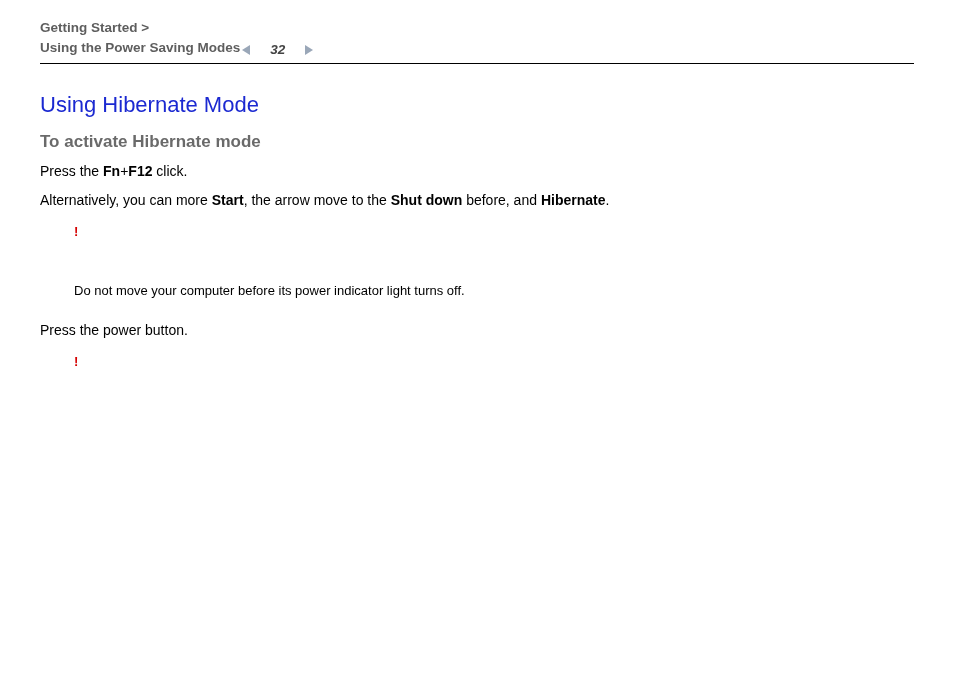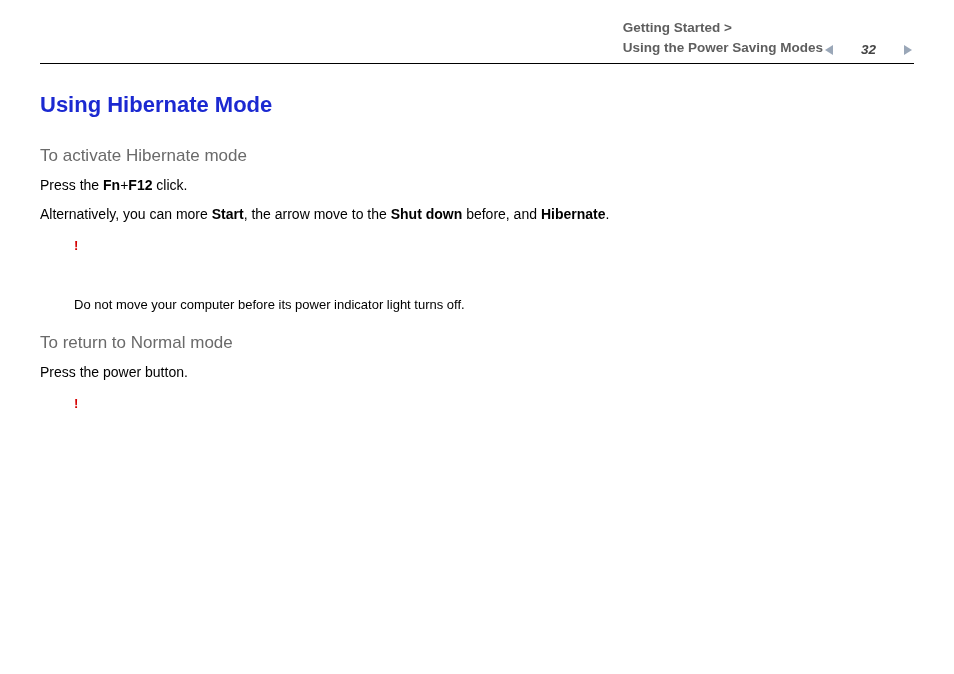--- a/index.html
+++ b/index.html
@@ -5,29 +5,29 @@
     * { margin: 0; padding: 0; box-sizing: border-box; }
     body {
       width: 954px;
       height: 674px;
       font-family: Arial, Helvetica, sans-serif;
       background: #fff;
       color: #000;
       position: relative;
     }
     .page { padding: 18px 40px 0 40px; }
-    .header { display: flex; justify-content: flex-end; align-items: flex-end; padding-bottom: 6px; border-bottom: 1px solid #000; }
+    .header { display: flex; justify-content: flex-start; align-items: flex-end; padding-bottom: 6px; border-bottom: 1px solid #000; }
     .breadcrumb { font-size: 13.5px; font-weight: bold; color: #5e5e5e; line-height: 1.45; }
-    .pager { display: flex; align-items: center; gap: 24px; }
+    .pager { display: flex; align-items: center; gap: 16px; }
     .pager-arrow { color: #7f8fa4; display: inline-flex; align-items: center; }
     .pager-arrow svg { width: 14px; height: 14px; display: block; }
     .pager-num { font-size: 13.5px; font-style: italic; font-weight: bold; color: #444; }
     .content { padding: 28px 0 0 0; }
-    .h-title { font-size: 22px; font-weight: 700; color: #1b29d1; margin-bottom: 28px; }
-    .h-sub { font-size: 17px; font-weight: 400; color: #6a6a6a; margin-bottom: 8px; }
+    .h-title { font-size: 22px; font-weight: 400; color: #1b29d1; margin-bottom: 14px; }
+    .h-sub { font-size: 17px; font-weight: 700; color: #6a6a6a; margin-bottom: 8px; }
     .para { font-size: 14px; line-height: 1.6; margin-bottom: 6px; }
     .note-block { margin: 14px 0 18px 34px; }
     .note-bang { color: #d40000; font-size: 13px; font-weight: bold; line-height: 1; }
     .note-text { font-size: 13px; line-height: 1.45; color: #000; margin-top: 44px; }
     .b { font-weight: bold; }
   </style>
 </head>
 <body>
 
 <div class="page">
@@ -64,21 +64,20 @@
 
     <div class="para">
       <span>Alternatively, you can more </span><span class="b">Start</span><span>, the arrow move to the </span><span class="b">Shut down</span><span> before, and </span><span class="b">Hibernate</span><span>.</span>
     </div>
 
     <div class="note-block">
       <div class="note-bang">!</div>
       <div class="note-text">Do not move your computer before its power indicator light turns off.</div>
     </div>
 
-    <div class="h-sub">To return to Normal mode</div>
 
     <div class="para">Press the power button.</div>
 
     <div class="note-block">
       <div class="note-bang">!</div>
     </div>
 
   </div>
 </div>
 

